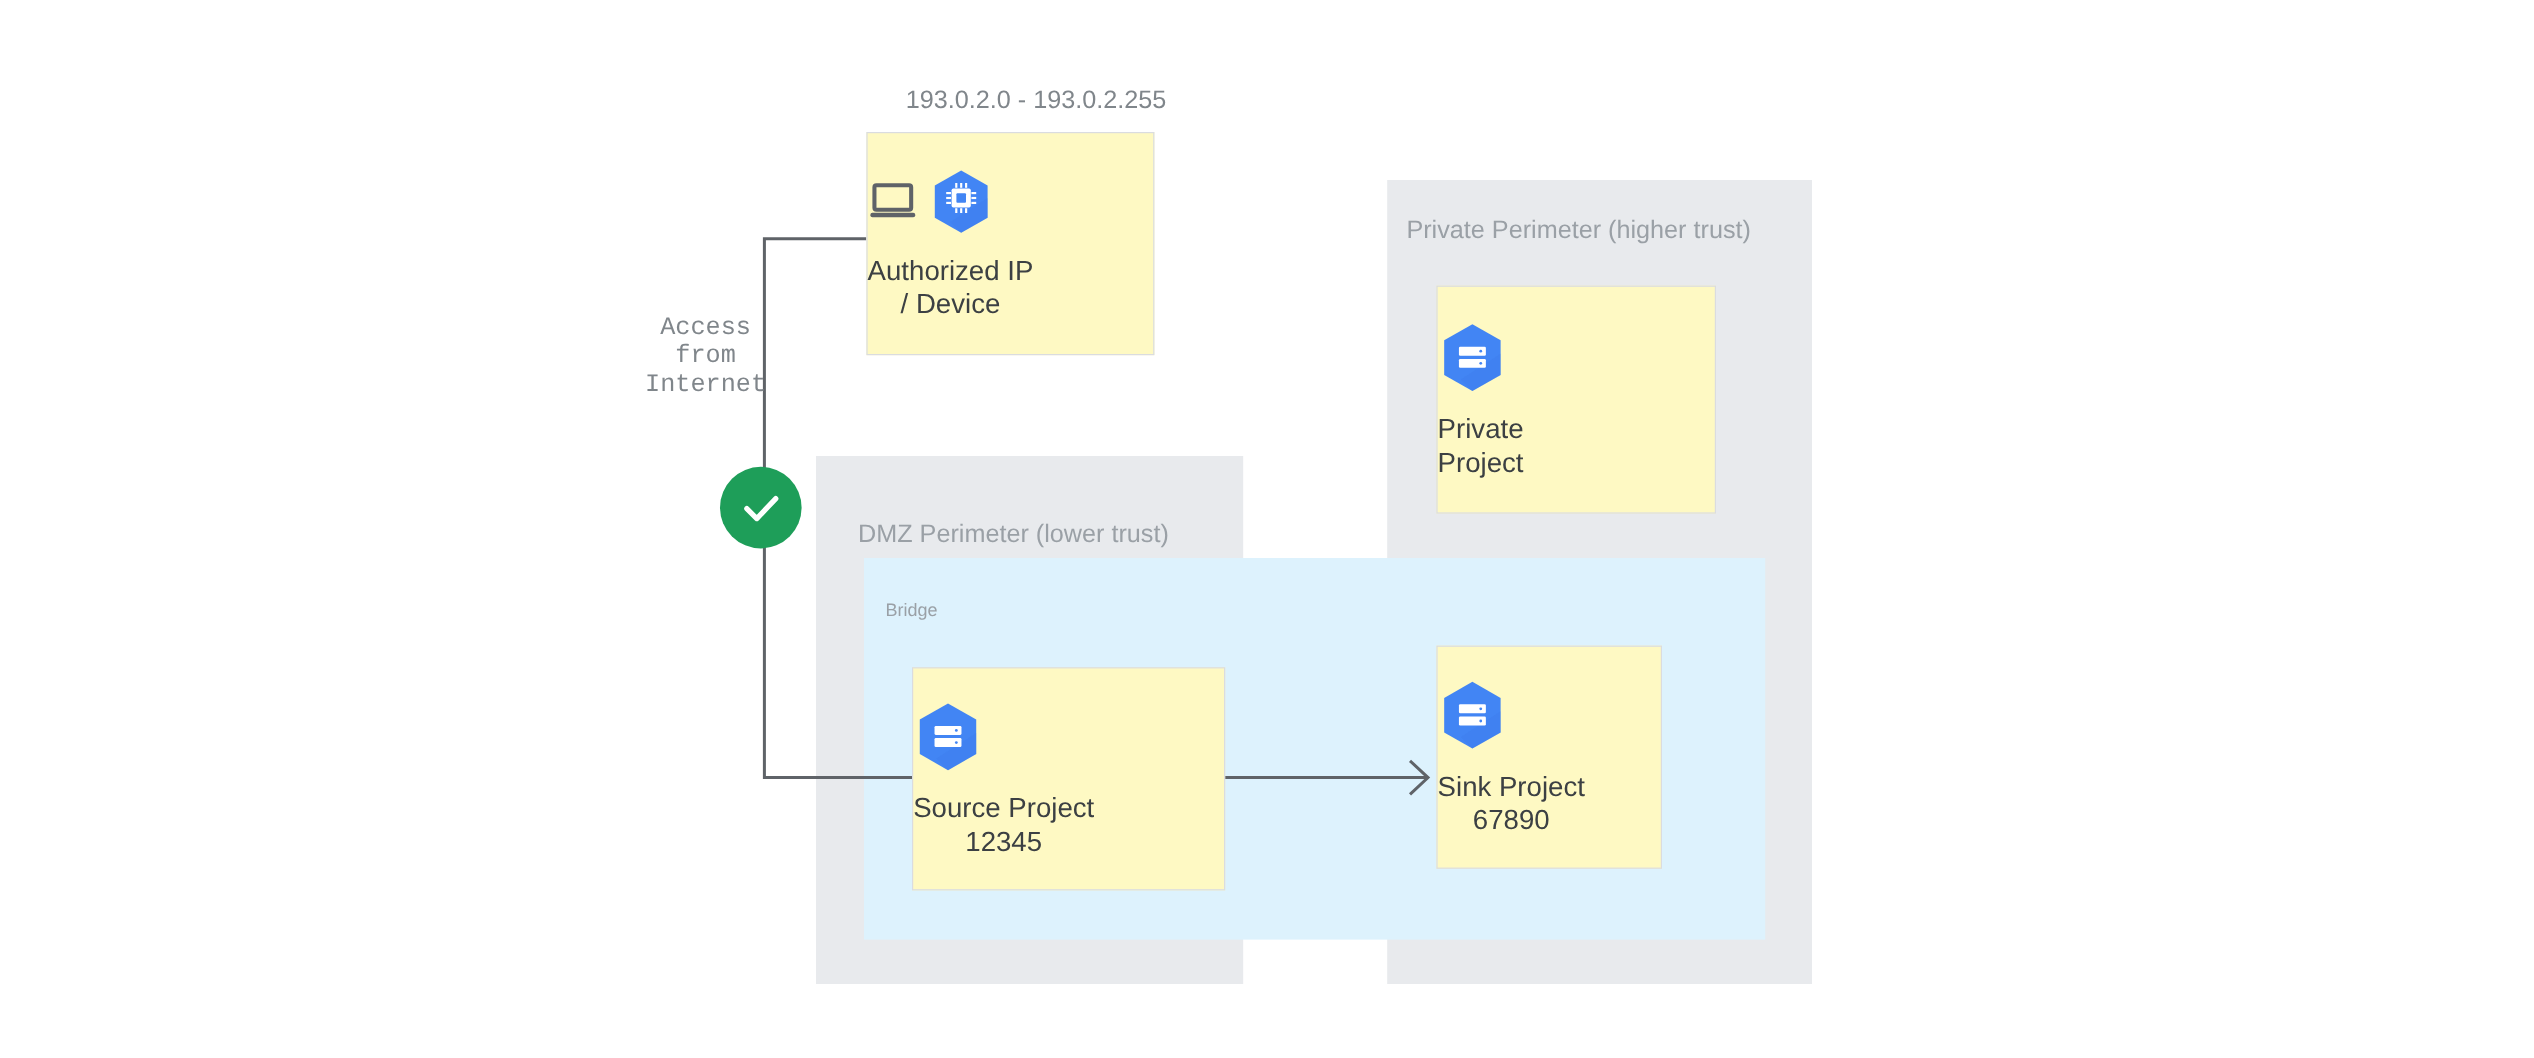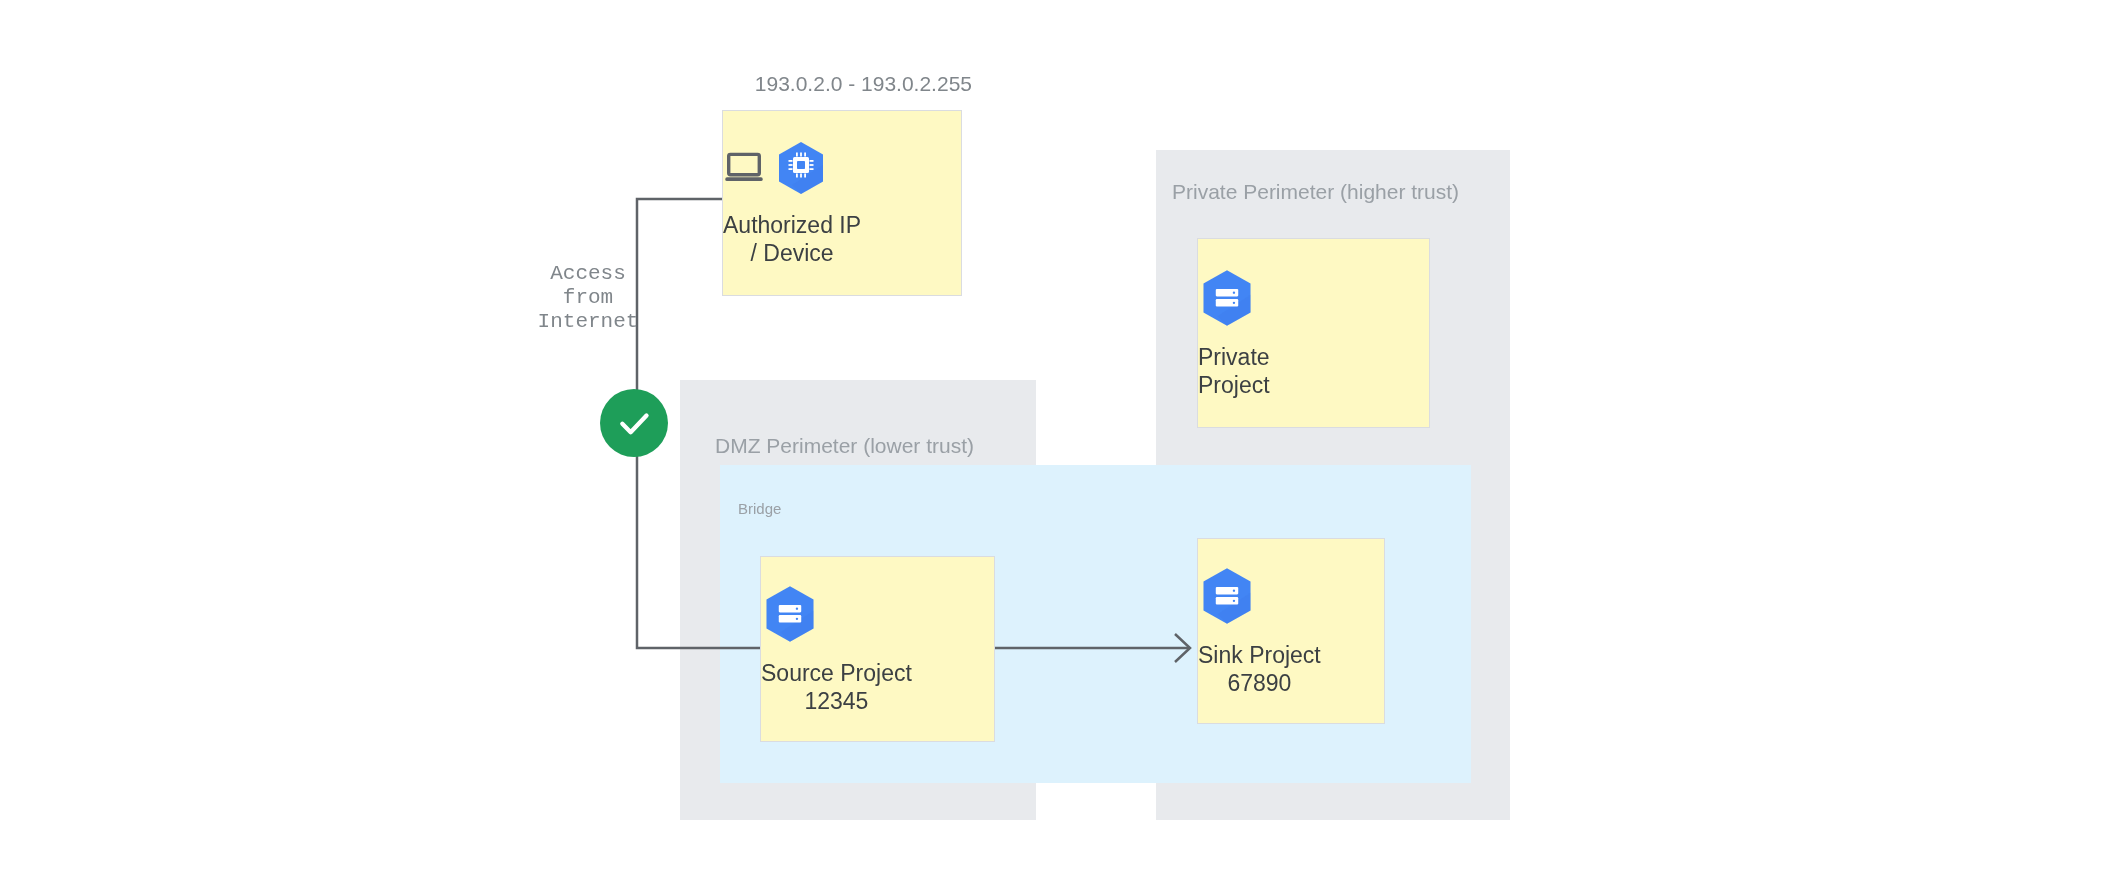--- a/index.html
+++ b/index.html
@@ -189,21 +189,21 @@
         <rect x="15.5" y="20.5" width="21" height="7" rx="1" fill="#ffffff"></rect>
         <rect x="15.5" y="30" width="21" height="7" rx="1" fill="#ffffff"></rect>
         <circle cx="32.5" cy="24" r="1.1" fill="#4285f4"></circle>
         <circle cx="32.5" cy="33.5" r="1.1" fill="#4285f4"></circle>
       </svg>
     </div>
     <div class="card-label">Private
 Project</div>
   </div>
 
-  <div class="card" style="left:760px; top:556px; width:235px; height:186px;">
+  <div class="card" style="left:760px; top:556px; width:261px; height:186px;">
     <div class="card-icon">
       <svg width="58" height="62" viewBox="0 0 52 58">
         <polygon points="26,3 48,15.5 48,42.5 26,55 4,42.5 4,15.5" fill="#4285f4"></polygon>
         <polygon points="48,26 48,42.5 26,55 17,46" fill="#3b78e7" opacity="0.25"></polygon>
         <rect x="15.5" y="20.5" width="21" height="7" rx="1" fill="#ffffff"></rect>
         <rect x="15.5" y="30" width="21" height="7" rx="1" fill="#ffffff"></rect>
         <circle cx="32.5" cy="24" r="1.1" fill="#4285f4"></circle>
         <circle cx="32.5" cy="33.5" r="1.1" fill="#4285f4"></circle>
       </svg>
     </div>

